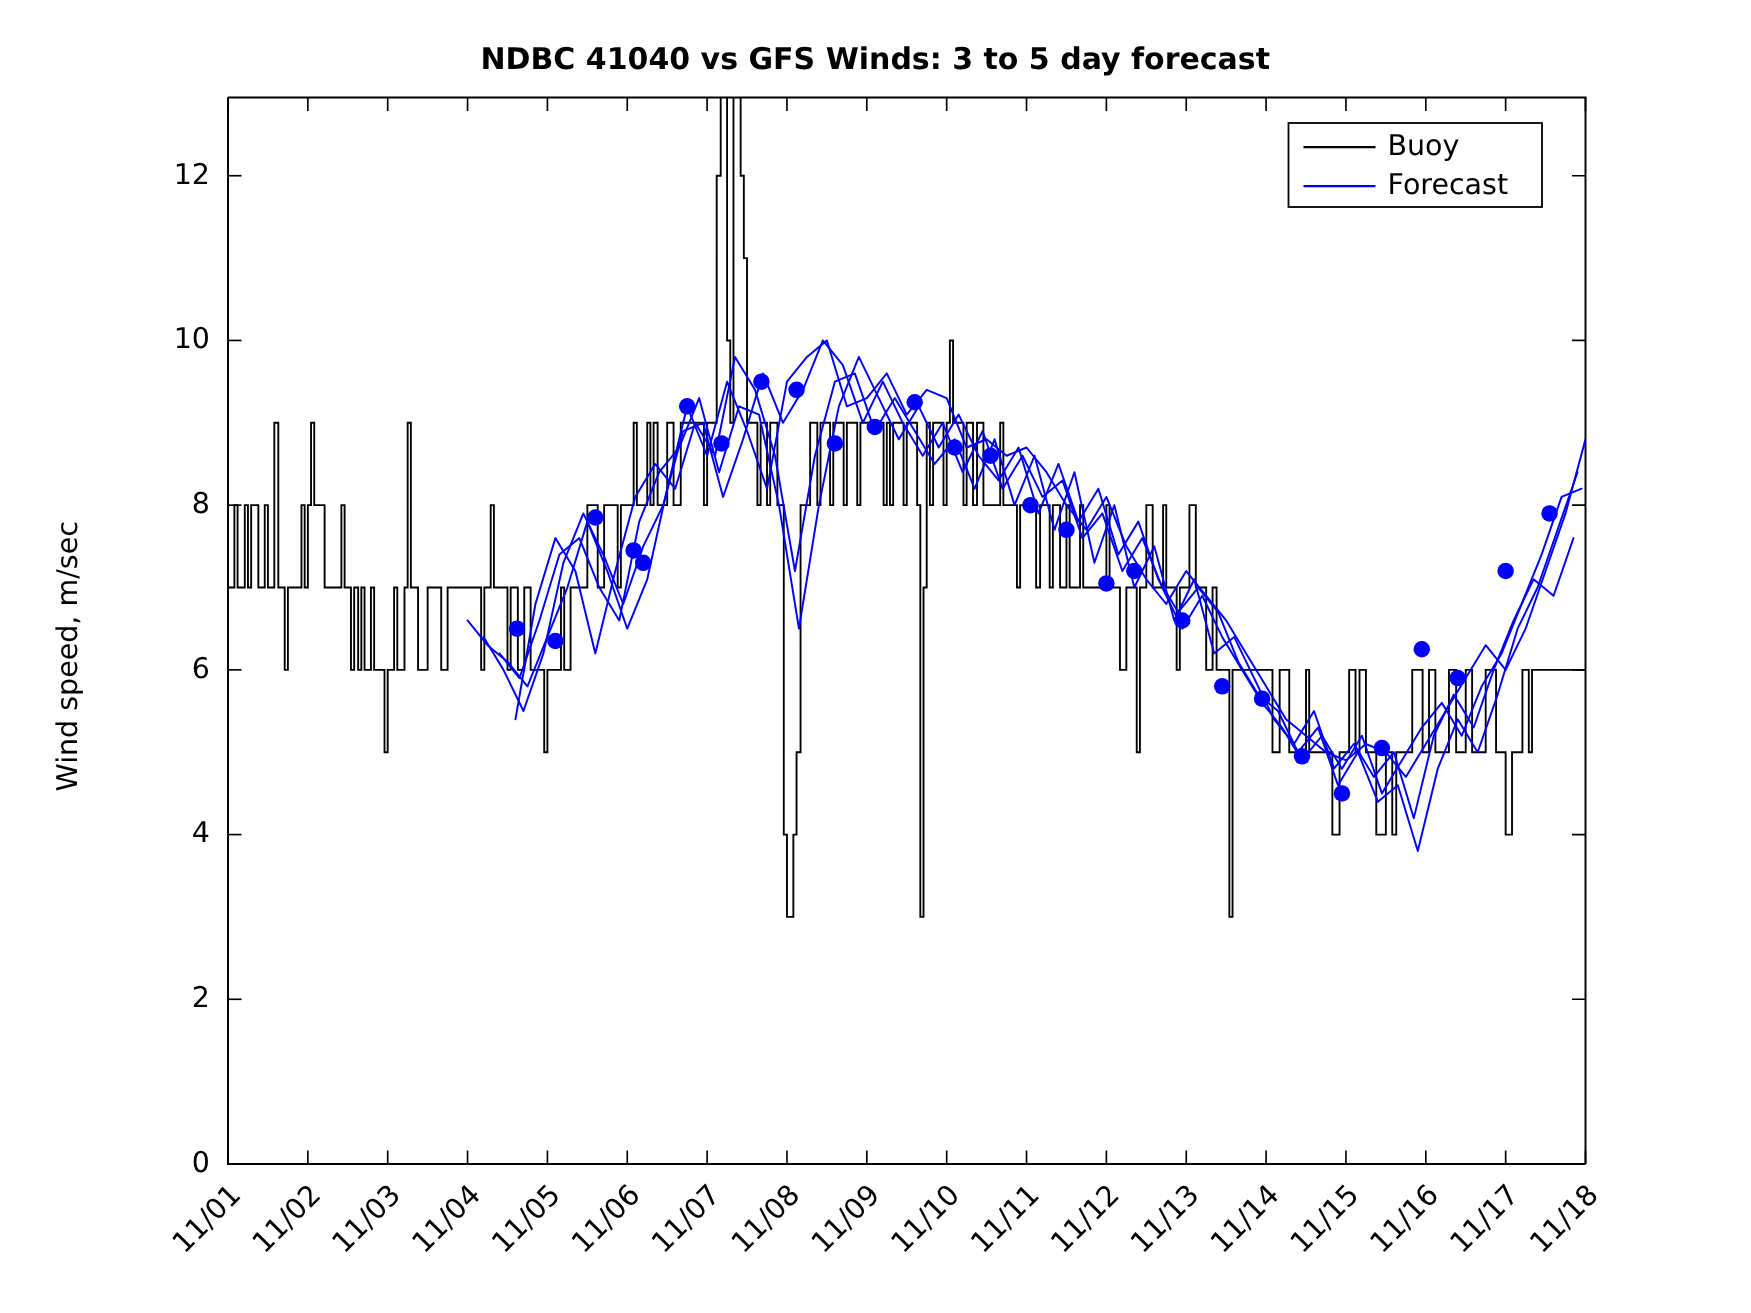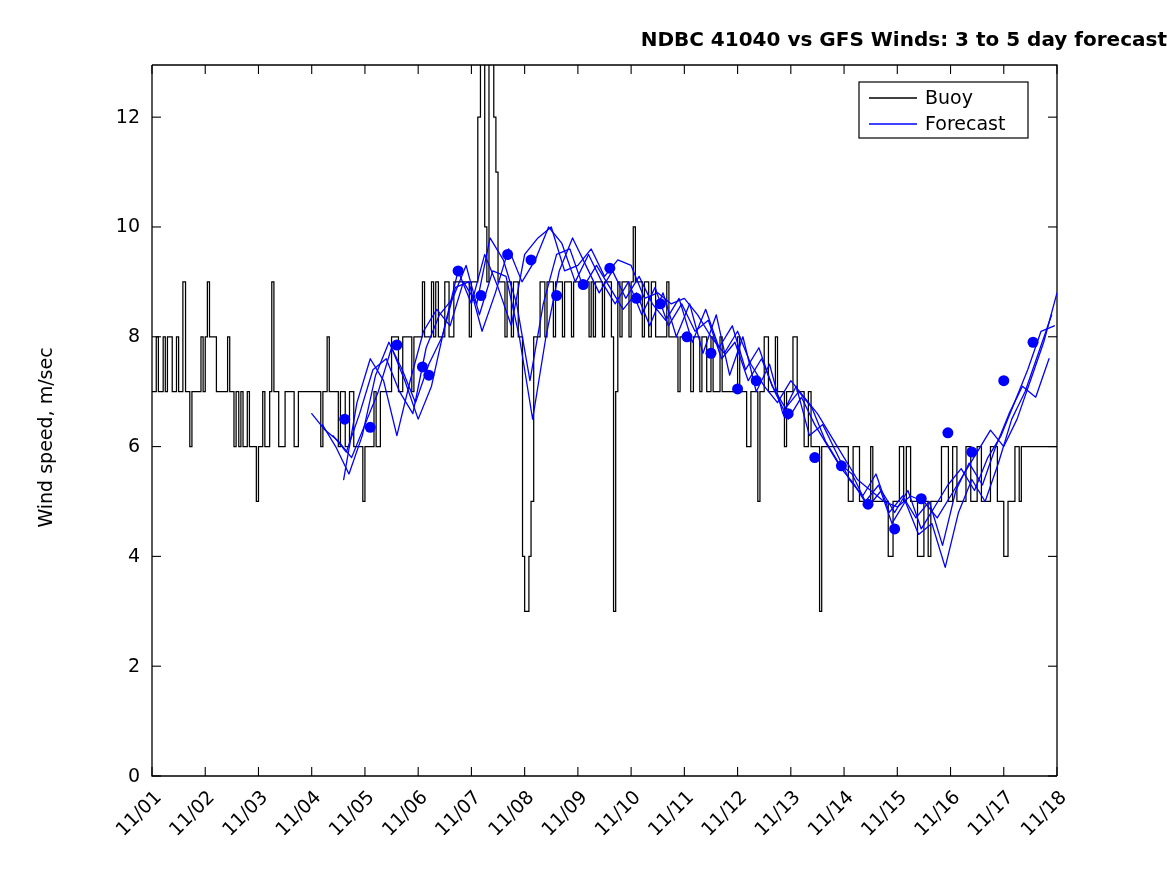--- a/index.html
+++ b/index.html
@@ -1,19 +1,19 @@
 <!DOCTYPE html>
 <html><head>
 <meta charset="utf-8">
 <style>
   html,body{margin:0;padding:0;background:#ffffff;}
   body{width:1167px;height:875px;overflow:hidden;font-family:"DejaVu Sans","Liberation Sans",sans-serif;}
   #fig{position:relative;width:1167px;height:875px;background:#fff;}
   #chart-title{
-    position:absolute;left:0;top:27px;width:1167px;text-align:right;
+    position:absolute;left:0;top:27px;width:1167px;text-align:center;
     font-size:20px;font-weight:bold;color:#000;letter-spacing:0px;
   }
   #ylabel{
     position:absolute;left:0;top:0;width:875px;height:30px;
     transform:rotate(-90deg);transform-origin:0 0;
     translate:30px 875px;
     text-align:center;font-size:19px;color:#000;
   }
   #ylabel span{display:block;width:875px;line-height:30px;}
   svg{position:absolute;left:0;top:0;}

